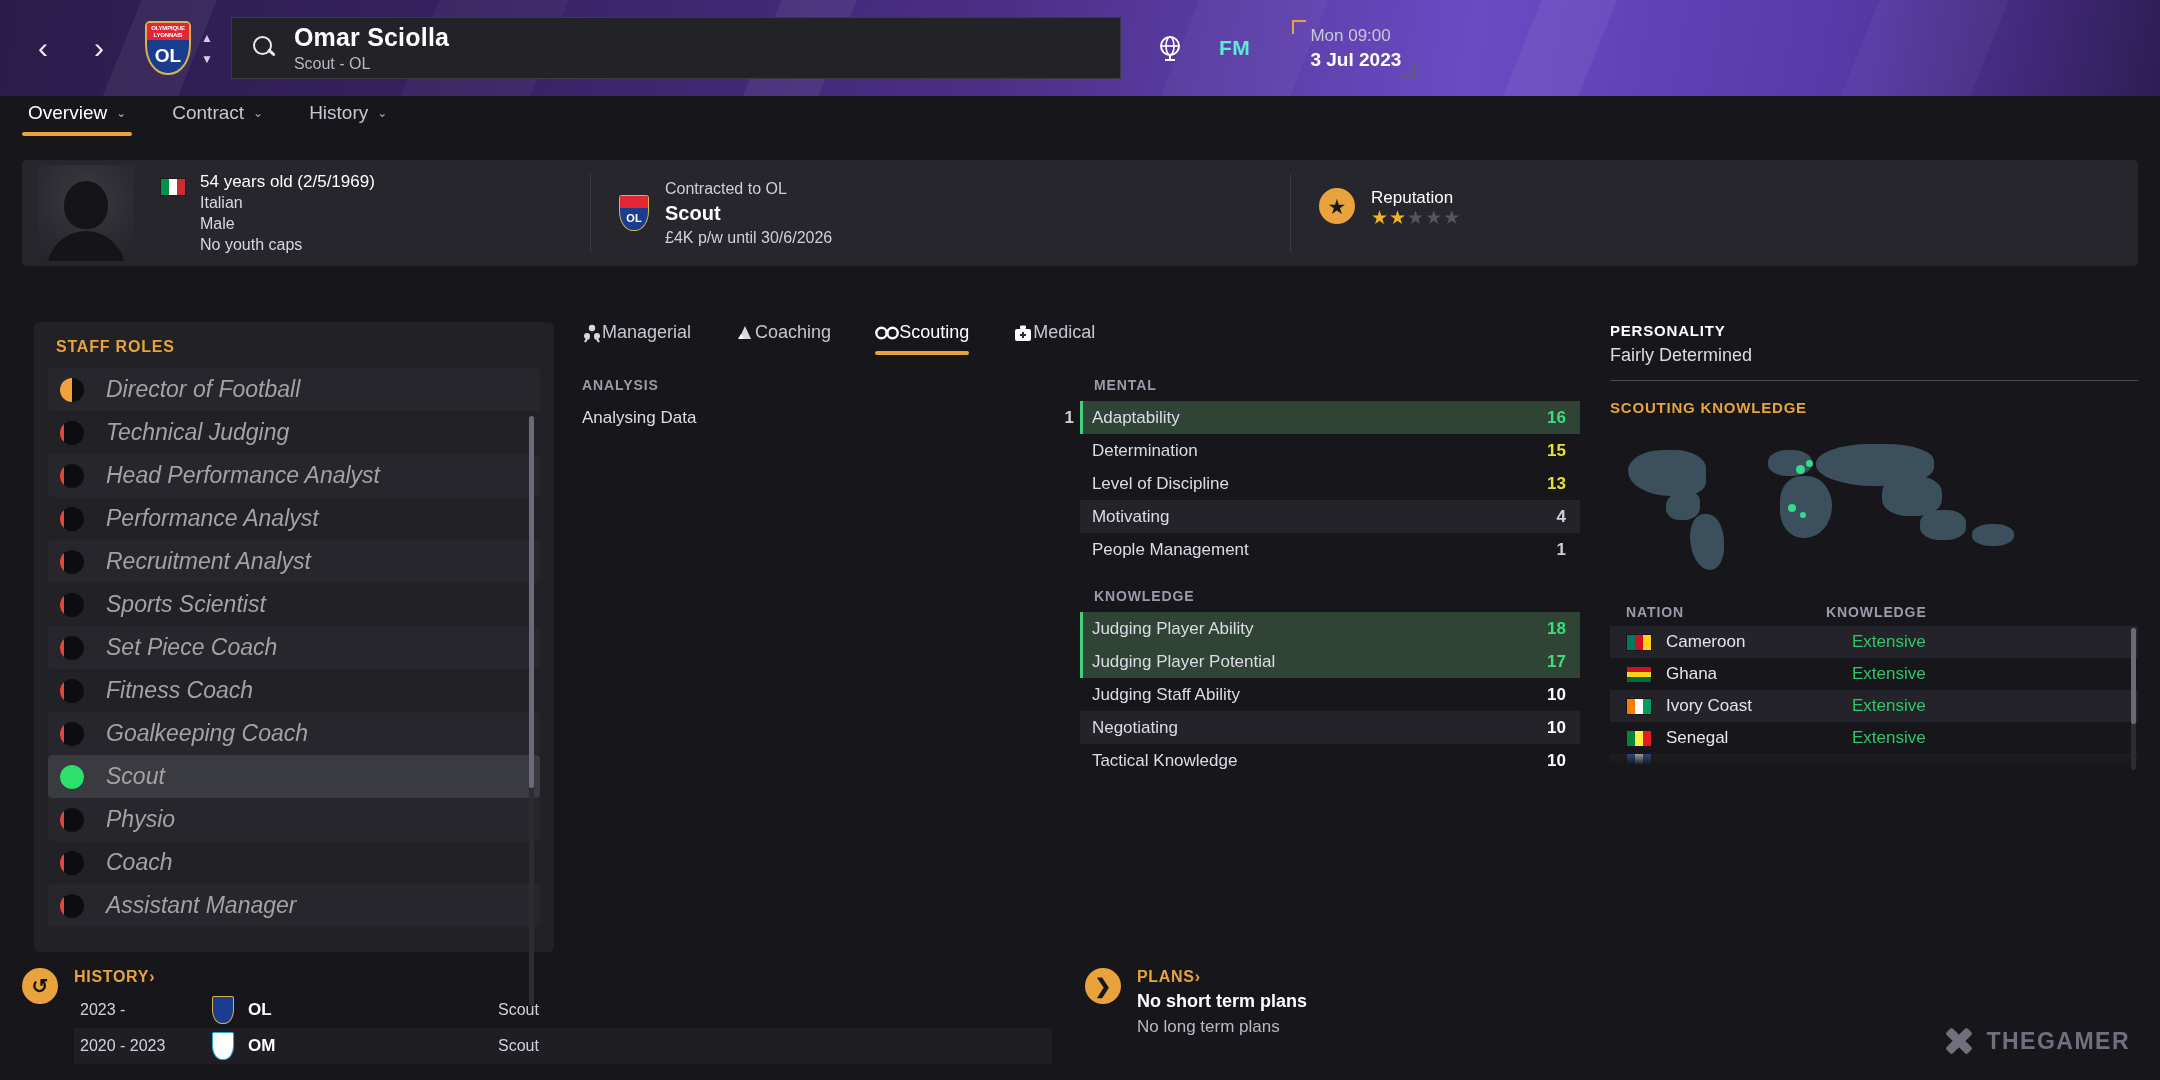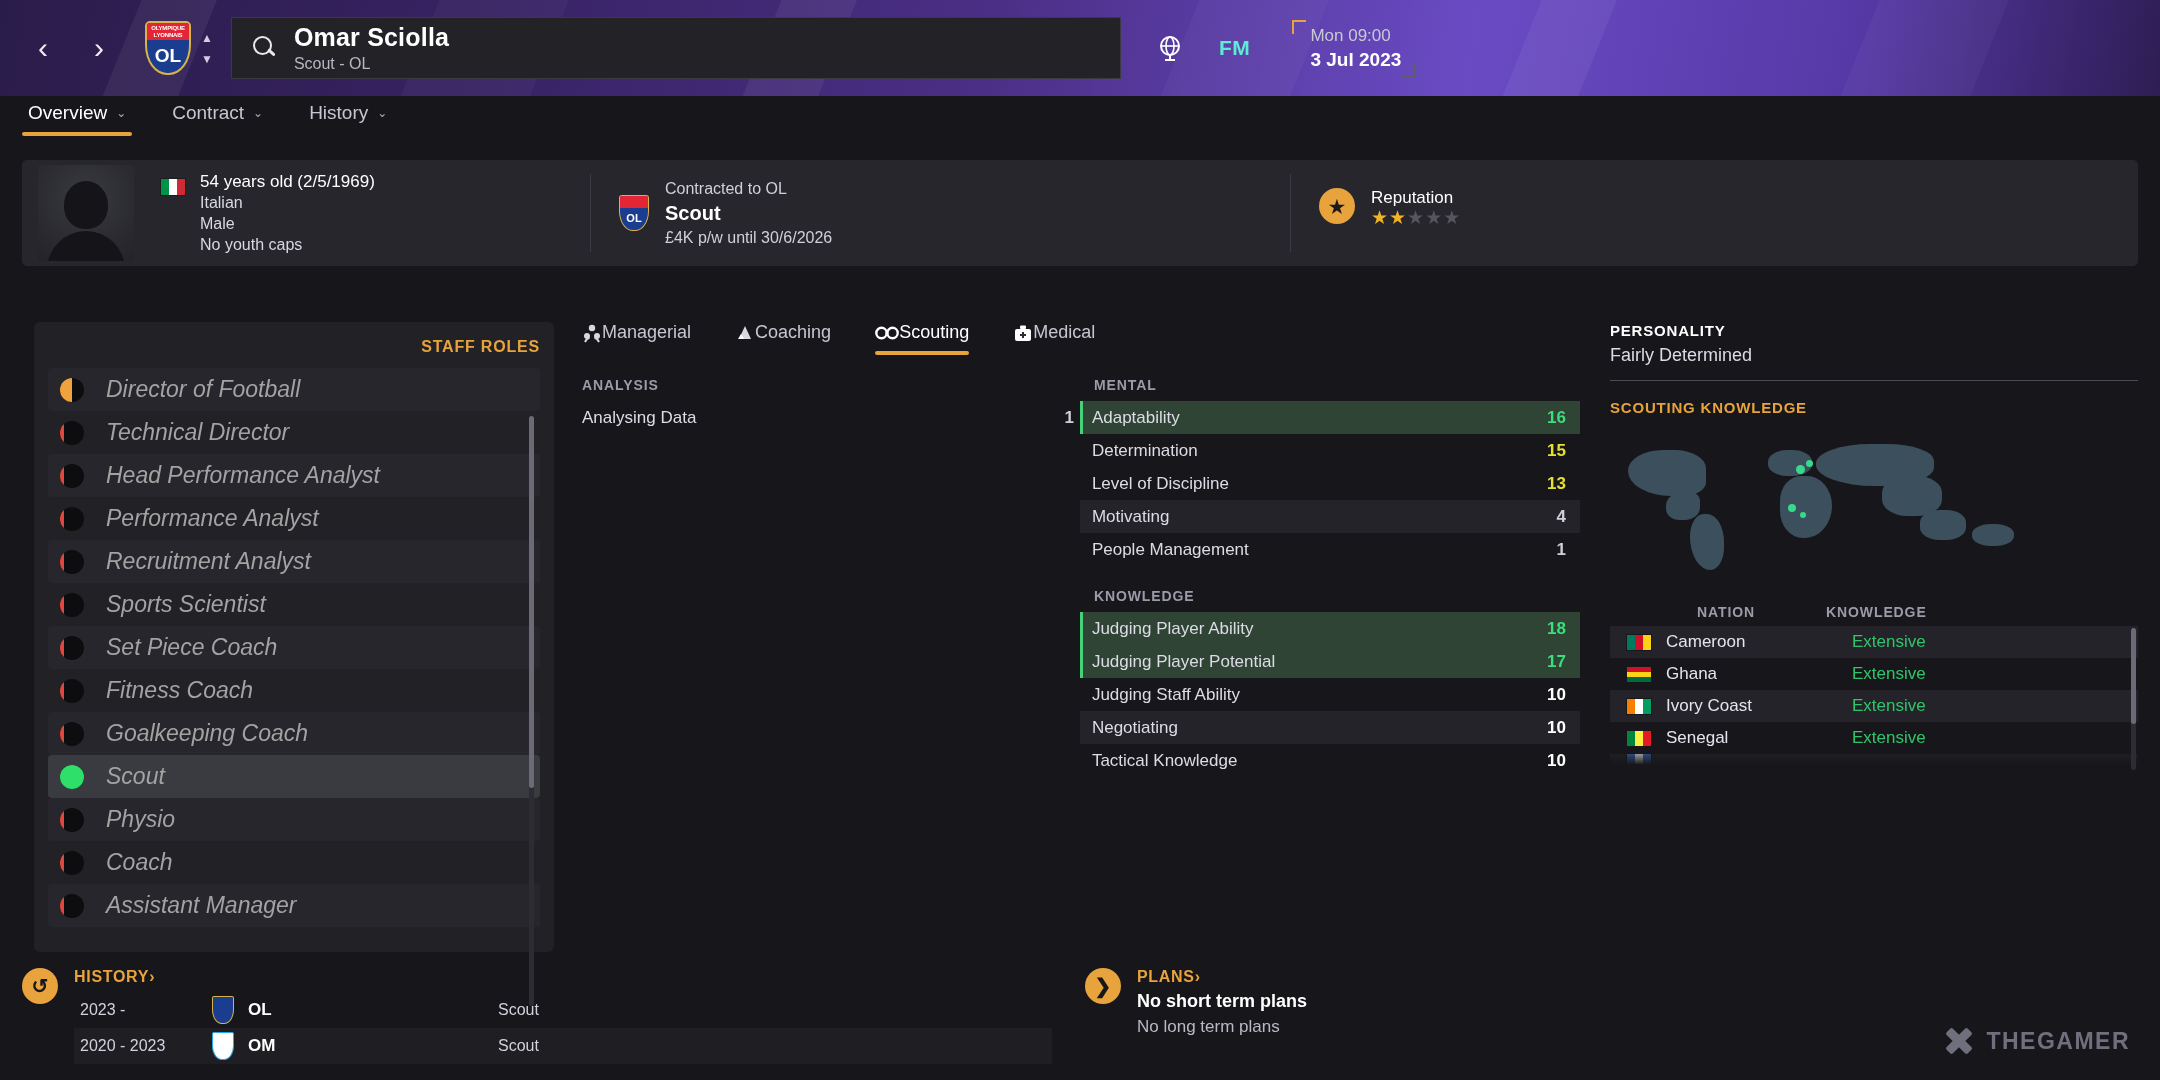--- a/index.html
+++ b/index.html
@@ -161,21 +161,21 @@
   .stars { margin-top: 4px; font-size: 19px; letter-spacing: 1px; line-height: 1; }
   .star-on { color: #f0b429; }
   .star-off { color: #55555f; }
 
   
   .sidebar {
     position: absolute; left: 34px; top: 322px; width: 520px; height: 630px;
     background: #212126; border-radius: 6px; padding: 16px 14px 14px 14px;
   }
   .sidebar-title {
-    font-size: 16px; font-weight: bold; color: #e8a33d; letter-spacing: .8px; margin-left: 8px; text-align: right;
+    font-size: 16px; font-weight: bold; color: #e8a33d; letter-spacing: .8px; margin-left: 8px;
   }
   .roles-list { margin-top: 12px; position: relative; }
   .role-row {
     display: flex; align-items: center; height: 43px; padding-left: 12px; border-radius: 4px;
     cursor: pointer;
   }
   .role-row.alt { background: #26262c; }
   .role-row.selected { background: #3a3a41; }
   .role-dot {
     width: 24px; height: 24px; border-radius: 50%; background: #0d0d10; flex: none; margin-right: 22px;
@@ -233,21 +233,21 @@
   
   .rightpanel { position: absolute; left: 1610px; top: 322px; width: 528px; height: 630px; }
   .rp-title { font-size: 15px; font-weight: bold; color: #ffffff; letter-spacing: .8px; }
   .rp-value { font-size: 18px; color: #dcdce6; margin-top: 6px; }
   .rp-rule { height: 1px; background: #4a4a55; margin: 14px 0 18px 0; }
   .rp-title.amber { color: #e8a33d; }
   .worldmap { margin-top: 16px; width: 440px; height: 150px; position: relative; margin-left: 10px; }
   .landmass { position: absolute; background: #3c4f5c; border-radius: 38% 42% 46% 40%; }
   .hl-dot { position: absolute; background: #37d98a; border-radius: 50%; }
   .nation-head { display: flex; margin-top: 22px; padding: 0 14px 0 16px; }
-  .nation-head .h1 { font-size: 14px; font-weight: bold; color: #9b9baa; letter-spacing: .9px; width: 200px; text-align: center; }
+  .nation-head .h1 { font-size: 14px; font-weight: bold; color: #9b9baa; letter-spacing: .9px; width: 200px; }
   .nation-head .h2 { font-size: 14px; font-weight: bold; color: #9b9baa; letter-spacing: .9px; }
   .nation-rows { margin-top: 6px; position: relative; }
   .nation-row { display: flex; align-items: center; height: 32px; padding: 0 14px 0 16px; cursor: pointer; }
   .nation-row.alt { background: #232329; }
   .nation-row .nflag { width: 26px; height: 17px; display: flex; border: 1px solid #17171b; margin-right: 14px; flex: none; }
   .nation-row .nflag i { flex: 1; height: 100%; }
   .nation-row .nname { font-size: 17px; color: #e4e4ee; width: 186px; }
   .nation-row .nknow { font-size: 17px; color: #31c46a; }
   .nation-fade {
     position: absolute; left: 0; bottom: 0; width: 100%; height: 22px;
@@ -418,21 +418,21 @@
       <div class="role-row alt">
         <span class="role-dot">
             <i class="fill" style="width:50%;background:#f0a33c"></i>
           </span>
         <span class="role-label">Director of Football</span>
       </div>
       <div class="role-row">
         <span class="role-dot">
             <i class="fill" style="width:18%;background:#e0483f"></i>
           </span>
-        <span class="role-label">Technical Director</span>
+        <span class="role-label">Technical Judging</span>
       </div>
       <div class="role-row alt">
         <span class="role-dot">
             <i class="fill" style="width:18%;background:#e0483f"></i>
           </span>
         <span class="role-label">Head Performance Analyst</span>
       </div>
       <div class="role-row">
         <span class="role-dot">
             <i class="fill" style="width:18%;background:#e0483f"></i>

